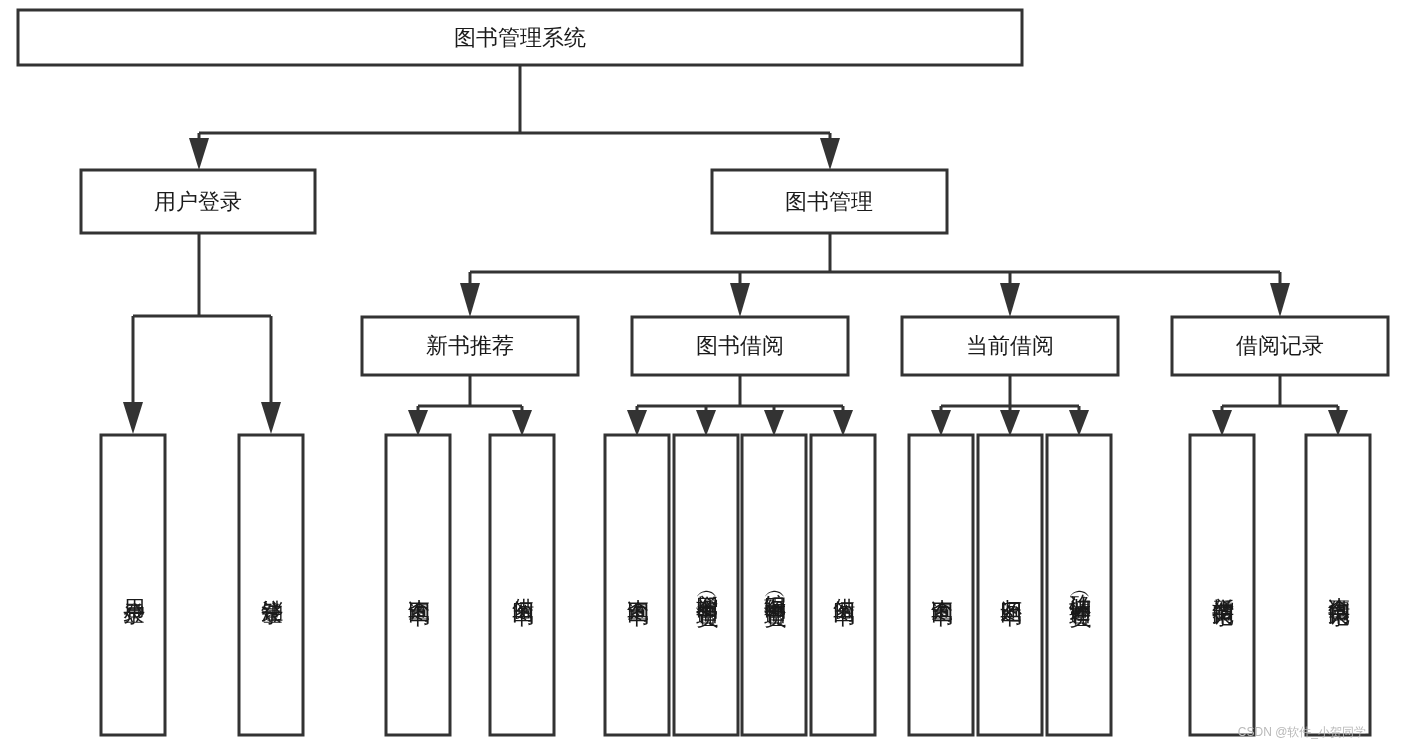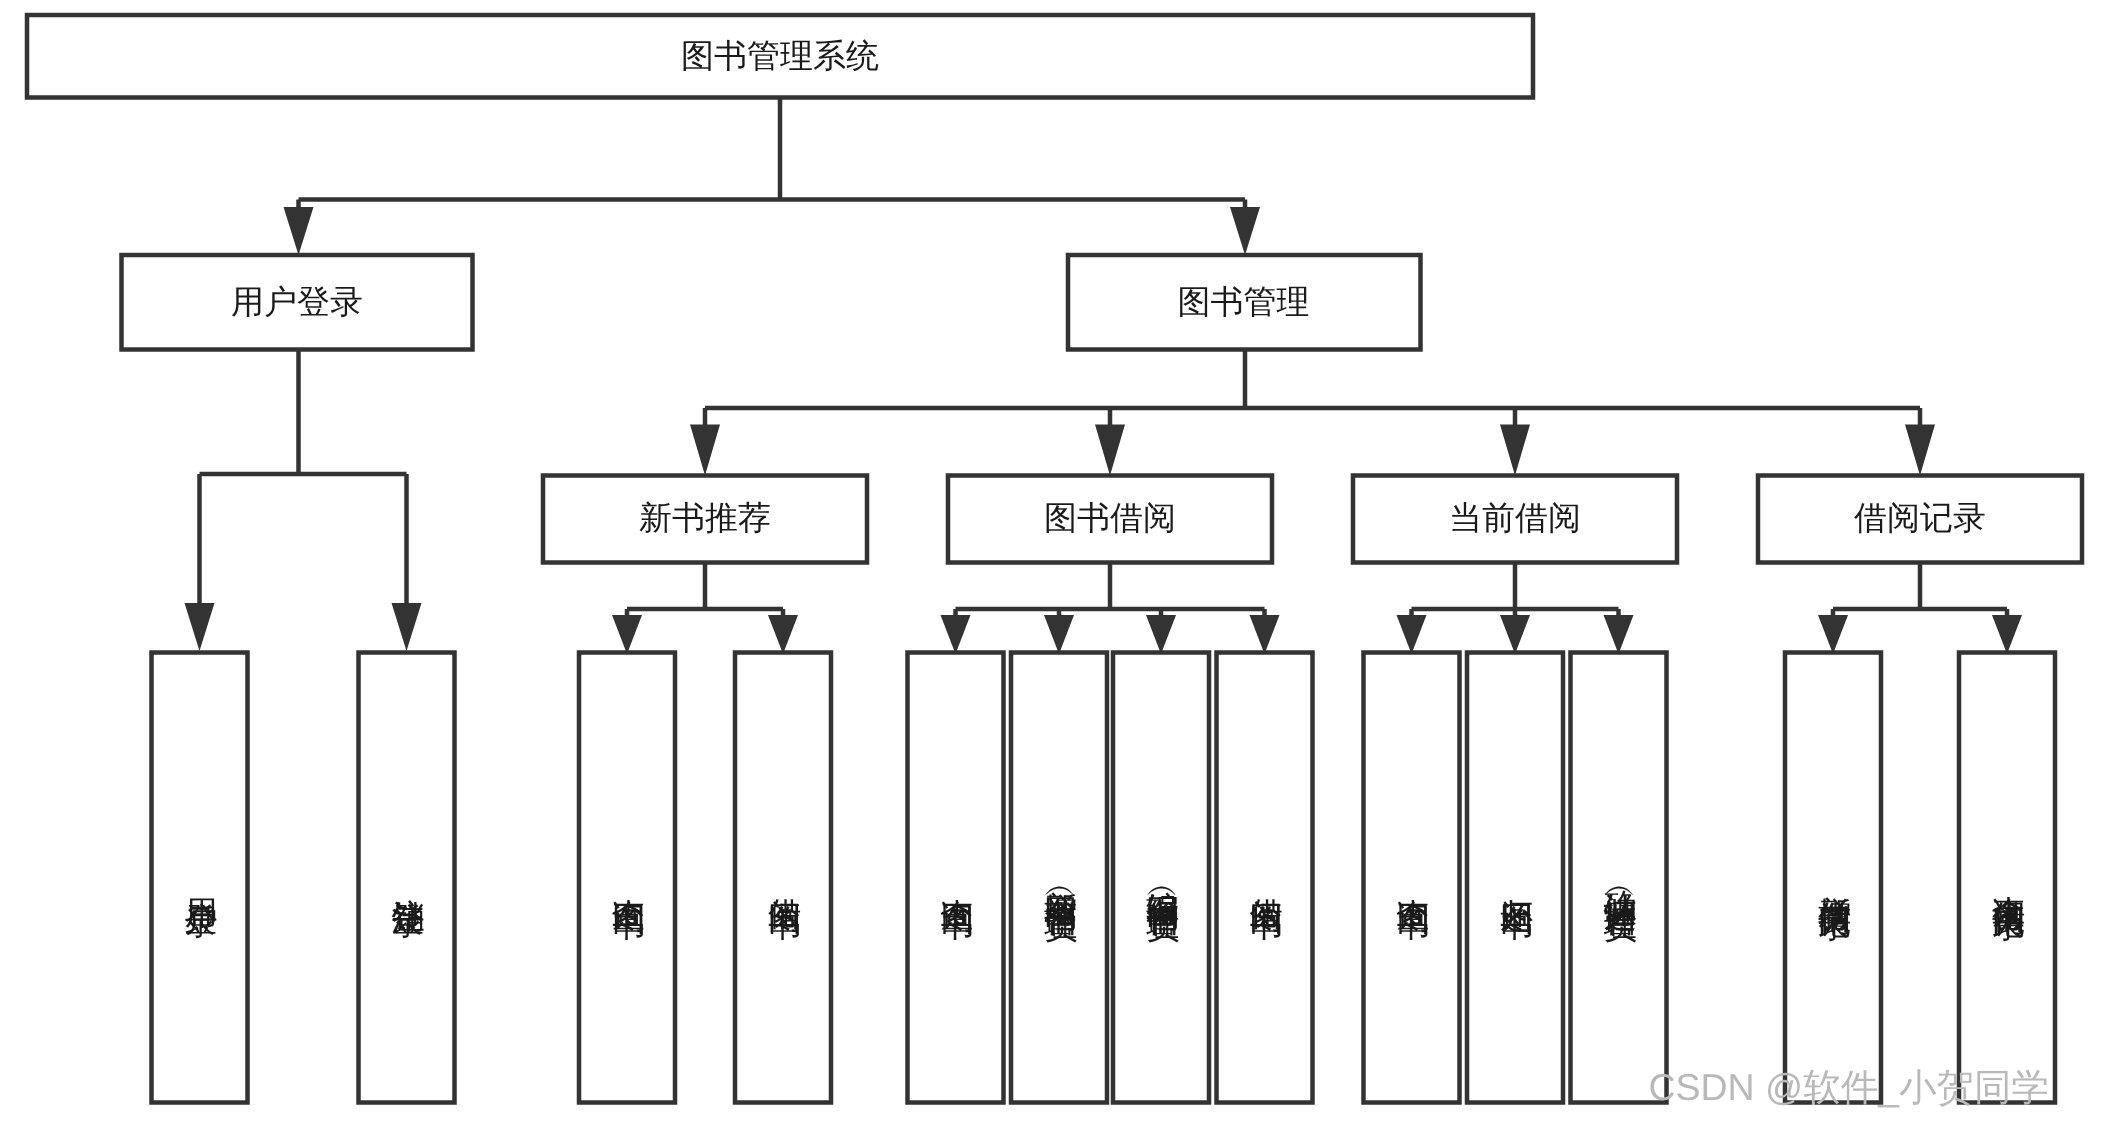--- a/index.html
+++ b/index.html
@@ -55,21 +55,21 @@
     text-anchor: middle;
     dominant-baseline: middle;
     writing-mode: vertical-rl;
     letter-spacing: 2px;
   }
   .watermark {
     position: absolute;
     right: 8px;
     bottom: 6px;
     font-family: "Liberation Sans", "DejaVu Sans", sans-serif;
-    font-size: 25px;
+    font-size: 12px;
     color: #b9b9b9;
     white-space: nowrap;
     user-select: none;
     margin-top: 40px;
   }
 </style>
 </head>
 <body>
 
 <div id="diagram-root">

